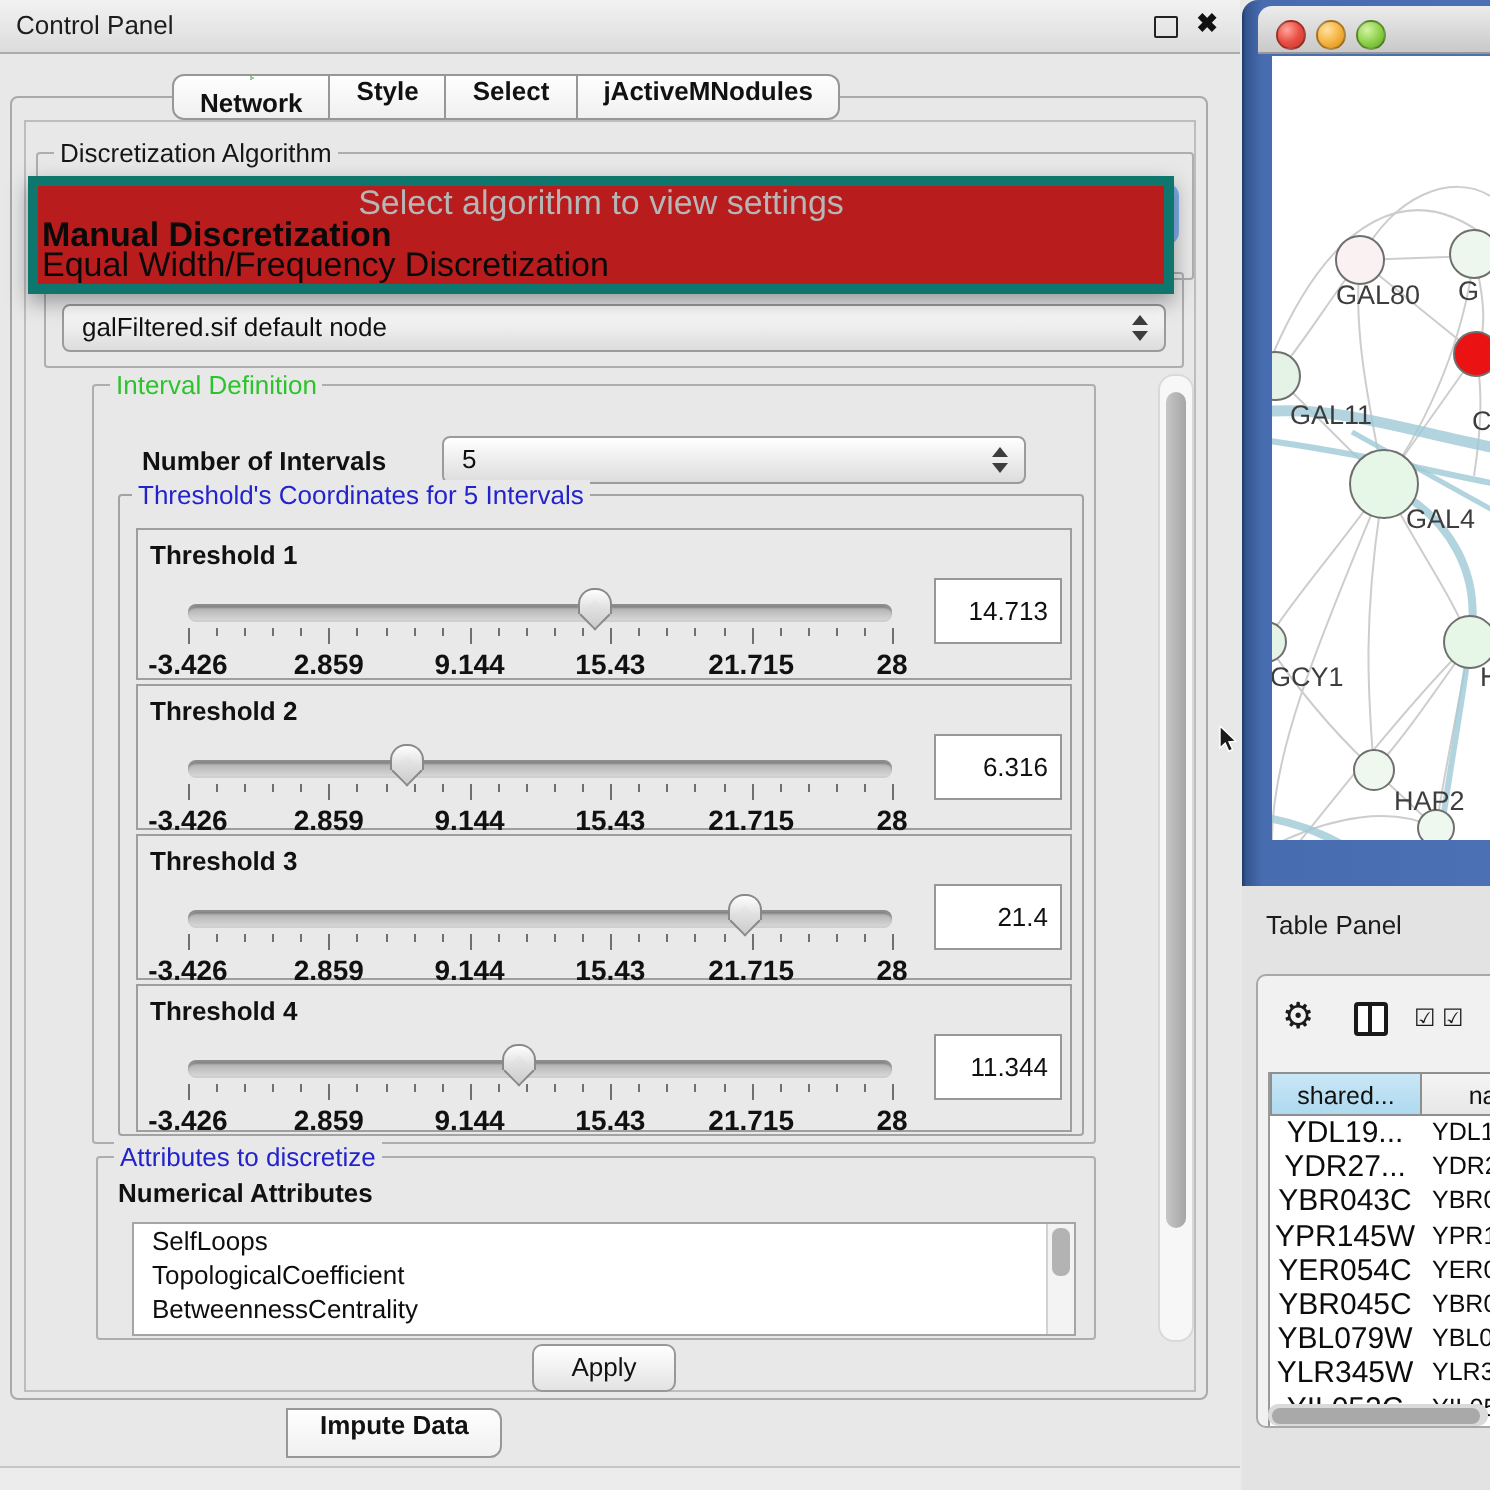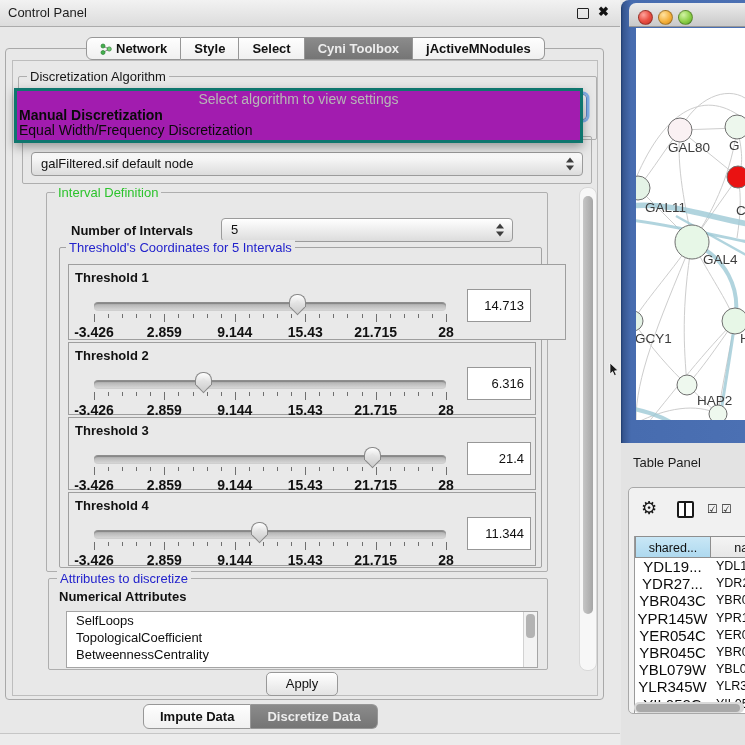--- a/index.html
+++ b/index.html
@@ -11,43 +11,43 @@
   #cp-title{position:absolute;left:8px;top:0;line-height:26px;font-size:13px;color:#1c1c1c;}
   .float-ico{position:absolute;right:31px;top:8px;width:10px;height:9px;border:1.6px solid #222;border-radius:1px;}
   .close-ico{position:absolute;right:11px;top:4px;font-size:13px;font-weight:bold;color:#111;}
   
   #outer-frame{position:absolute;left:5px;top:48px;width:597px;height:650px;
     border:1px solid #a9a9a9;border-radius:4px;}
   #inner-frame{position:absolute;left:12px;top:60px;width:584px;height:634px;border:1px solid #bdbdbd;}
   
   .tabrow{position:absolute;display:flex;height:23px;z-index:20;}
   .ttab{display:flex;align-items:center;gap:4px;padding:0 13px;font-size:13px;font-weight:600;color:#111;
-    background:linear-gradient(#fefefe,#f0f0f0);border:1px solid #979797;border-left:none;cursor:default;}
+    background:linear-gradient(#fefefe,#f0f0f0);border:1px solid #979797;border-left:none;cursor:default;flex-direction:column;}
   .ttab:first-child{border-left:1px solid #979797;border-radius:6px 0 0 6px;}
   .ttab:last-child{border-radius:0 6px 6px 0;}
   .ttab.sel{background:linear-gradient(#8b8b8b,#757575);color:#ededed;}
   #top-tabs{left:86px;top:37px;}
   #bottom-tabs{left:143px;top:704px;height:25px;}
   #bottom-tabs .ttab{padding:0 16px;}
   
   .grp{position:absolute;border:1px solid #aeaeae;border-radius:2px;}
   .gl{position:absolute;top:-8px;left:8px;background:#e8e8e8;padding:0 3px;font-size:13px;line-height:15px;color:#161616;white-space:nowrap;}
   
   .combo{position:absolute;background:linear-gradient(#ffffff,#dcdcdc);border:1px solid #9b9b9b;
     border-radius:4px;box-shadow:inset 0 1px 0 #fff;font-size:13px;color:#111;}
   .combo .cv{position:absolute;left:9px;top:0;line-height:22px;white-space:nowrap;}
   .spin{position:absolute;right:7px;top:50%;width:9px;height:13px;transform:translateY(-50%);}
   .spin::before{content:"";position:absolute;top:0;left:0;border-left:4.5px solid transparent;border-right:4.5px solid transparent;border-bottom:5px solid #3d3d3d;}
   .spin::after{content:"";position:absolute;bottom:0;left:0;border-left:4.5px solid transparent;border-right:4.5px solid transparent;border-top:5px solid #3d3d3d;}
   
   #algo-combo{left:28px;top:94px;width:557px;height:24px;z-index:5;
     box-shadow:0 0 0 2.5px #82b0ea, inset 0 1px 0 #fff;border-color:#5d84c4;}
   
-  #popup{position:absolute;left:14px;top:88px;width:563px;height:49px;background:#a21caf;
-    border:3px solid #0f766e;box-shadow:0 4px 10px rgba(0,0,0,.35);z-index:60;font-size:14px;}
+  #popup{position:absolute;left:14px;top:88px;width:563px;height:49px;background:#b91c1c;
+    border:5px solid #0f766e;box-shadow:0 4px 10px rgba(0,0,0,.35);z-index:60;font-size:17px;}
   #popup .hint{position:absolute;left:0;top:1px;width:100%;text-align:center;color:#b6b6b6;line-height:15px;}
   .popt{position:absolute;left:2px;line-height:15px;color:#0a0a0a;white-space:nowrap;}
   
   .sb-track{position:absolute;background:#f7f7f7;border:1px solid #d9d9d9;border-radius:8px;}
   .sb-thumb{position:absolute;background:linear-gradient(90deg,#c6c6c6,#a6a6a6);border-radius:5px;}
   
   .thr-row{position:absolute;left:8px;width:466px;background:#e9e9e9;border:1px solid #9e9e9e;}
   .thr-label{position:absolute;left:6px;top:5px;font-size:13px;font-weight:bold;color:#111;}
   .thr-track{position:absolute;left:25px;top:37px;width:352px;height:7px;border-radius:4px;
     background:linear-gradient(#adadad,#d6d6d6);border-top:1px solid #8d8d8d;border-bottom:1px solid #cfcfcf;
@@ -127,23 +127,20 @@
         <circle cx="9.2" cy="6" r="2.1" fill="#6fcf6f" stroke="#2c7f34" stroke-width=".7"></circle>
       </svg>
       <span>Network</span>
     </span>
     <span class="ttab">
         <span>Style</span>
       </span>
     <span class="ttab">
         <span>Select</span>
       </span>
-    <span class="ttab sel">
-        <span>Cyni Toolbox</span>
-      </span>
     <span class="ttab">
         <span>jActiveMNodules</span>
       </span>
   </div>
 
   <div class="grp" style="left:18px;top:76px;width:577px;height:62px;">
     <span class="gl">Discretization Algorithm</span>
   </div>
   <div class="combo" id="algo-combo">
       <span class="spin"></span>
@@ -173,21 +170,21 @@
     <span class="gl" style="color:#2dc32d;">Interval Definition</span>
     <span style="position:absolute;left:24px;top:30px;font-size:13px;font-weight:bold;color:#111;">Number of Intervals</span>
     <div class="combo" style="left:174px;top:25px;width:290px;height:22px;">
       <span class="cv">5</span>
       <span class="spin"></span>
     </div>
 
     <div class="grp" style="left:12px;top:54px;width:481px;height:319px;border-color:#a3a3a3;">
       <span class="gl" style="left:6px;color:#2323cc;">Threshold's Coordinates for 5 Intervals</span>
       <div id="threshold-rows">
-          <div class="thr-row" style="top: 16px; height: 74px; padding-left: 30px;">
+          <div class="thr-row" style="top: 16px; height: 74px;">
             <div class="thr-label">Threshold 1</div>
             <div class="thr-track"></div>
             <div class="tick" style="left: 25px; height: 8px;"></div>
             <div class="tick" style="left: 39.08px; height: 4px;"></div>
             <div class="tick" style="left: 53.16px; height: 4px;"></div>
             <div class="tick" style="left: 67.24px; height: 4px;"></div>
             <div class="tick" style="left: 81.32px; height: 4px;"></div>
             <div class="tick" style="left: 95.4px; height: 8px;"></div>
             <div class="tick" style="left: 109.48px; height: 4px;"></div>
             <div class="tick" style="left: 123.56px; height: 4px;"></div>
@@ -349,23 +346,20 @@
         <div id="attr-sb-thumb"></div>
       </div>
     </div>
   </div>
 
   <div id="apply-btn">Apply</div>
 
   <div id="bottom-tabs" class="tabrow">
     <span class="ttab">
         <span>Impute Data</span>
-      </span>
-    <span class="ttab sel">
-        <span>Discretize Data</span>
       </span>
   </div>
   <div id="below-line"></div>
 </div>
 
 <div id="net-win">
   <div id="net-titlebar">
     <span class="light" id="light-red"></span>
     <span class="light" id="light-yellow"></span>
     <span class="light" id="light-green"></span>

